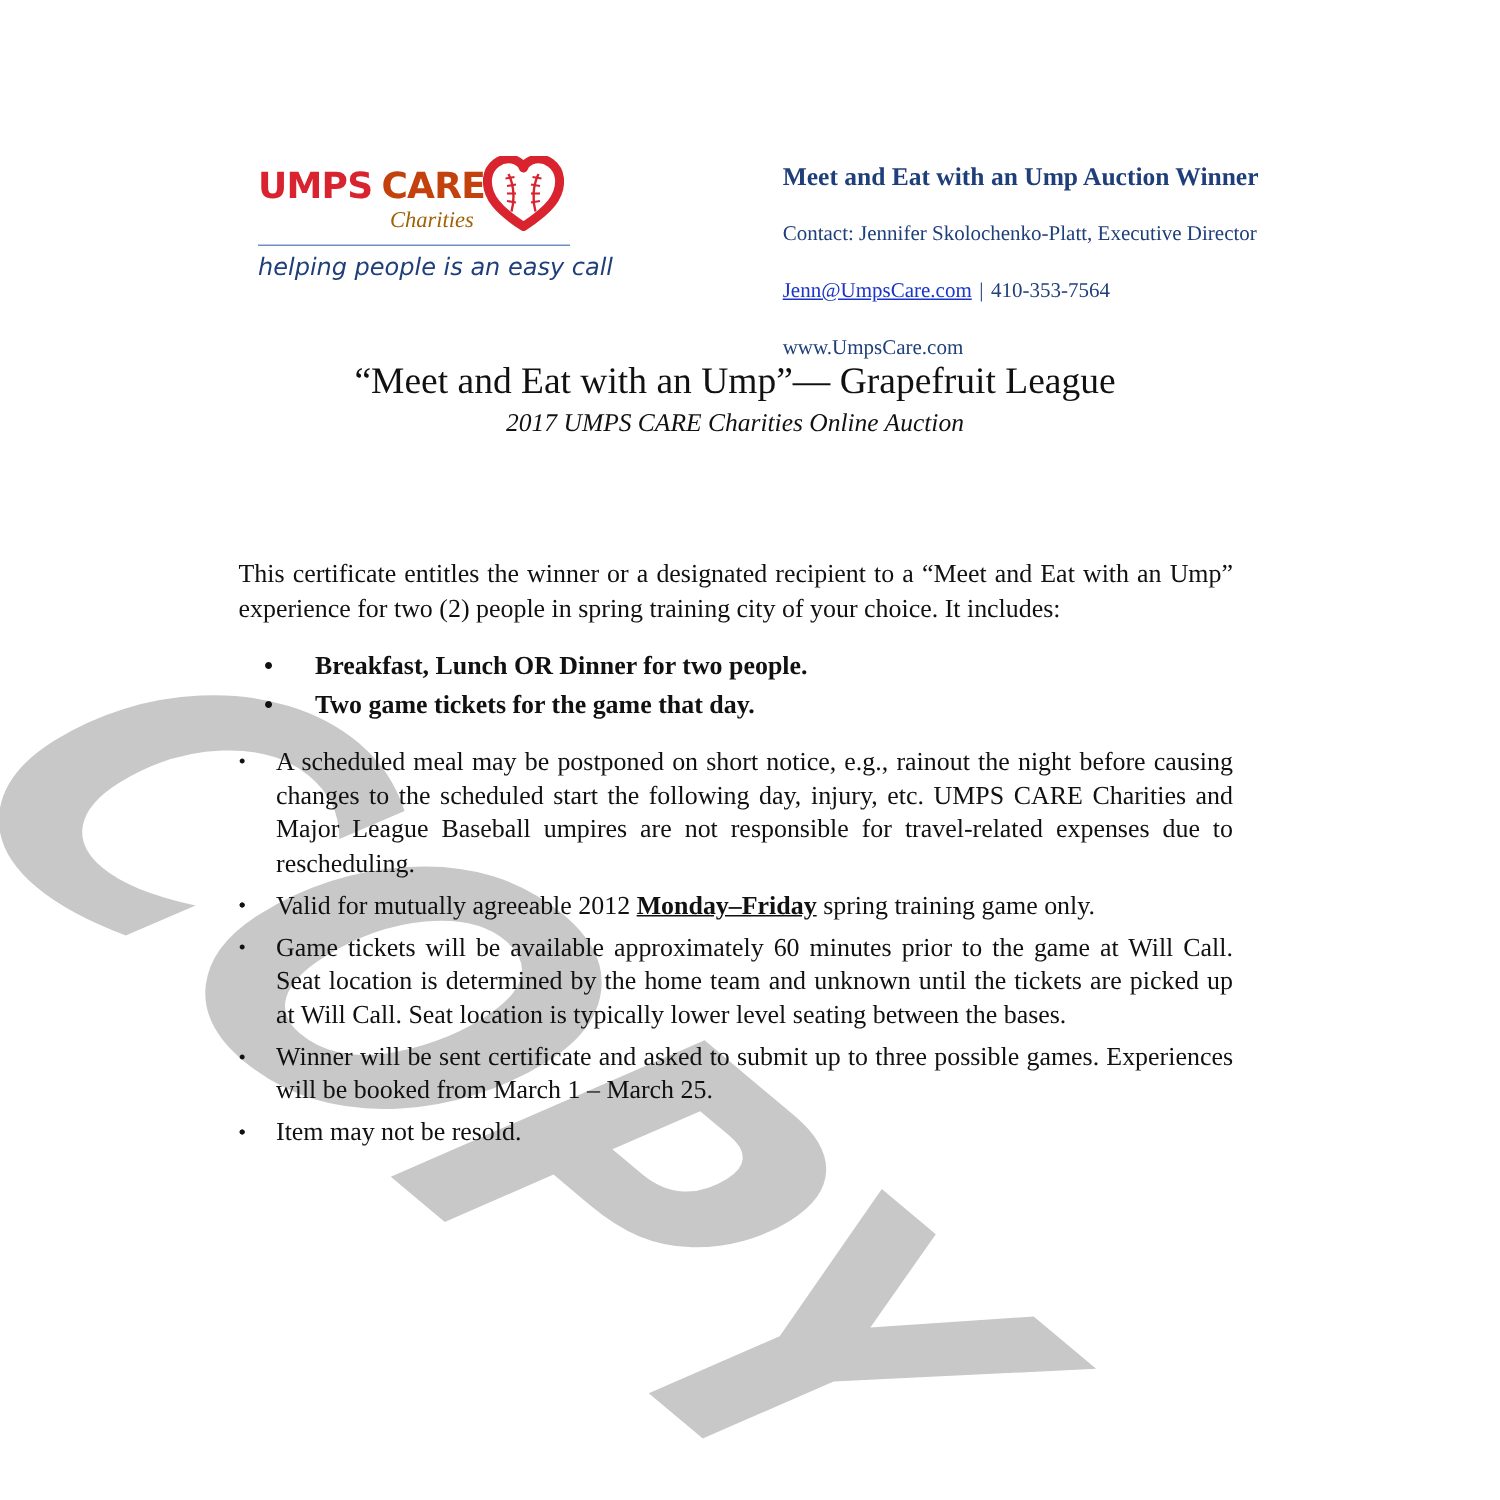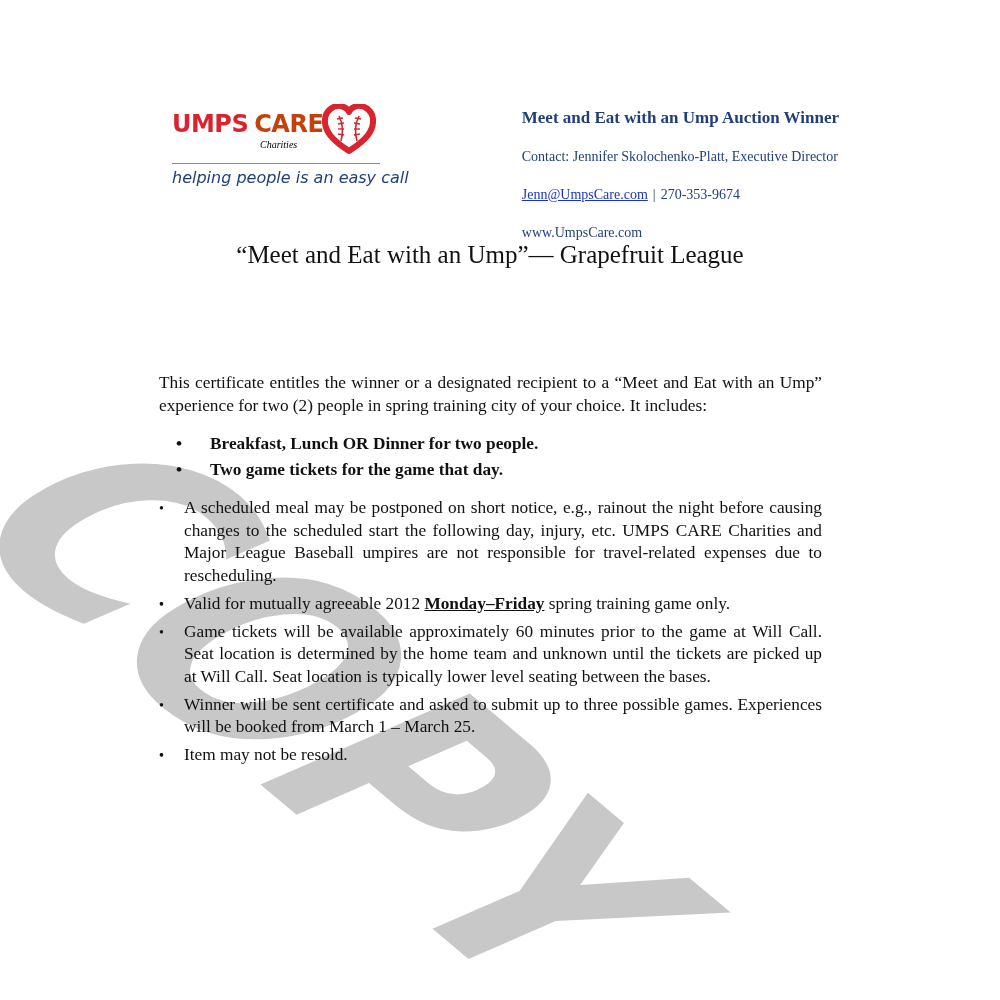--- a/index.html
+++ b/index.html
@@ -60,22 +60,22 @@
       white-space: nowrap;
     }
     .logo-umps { color: #d9232e; }
     .logo-care { color: #c2410c; margin-left: 6px; }
     .logo-charities {
       position: absolute;
       left: 88px;
       top: 35px;
       font-family: "Liberation Serif", serif;
       font-style: italic;
-      font-size: 10px;
-      color: #000000;
+      font-size: 15px;
+      color: #a16207;
     }
     .logo-heart {
       position: absolute;
       left: 150px;
       top: 0px;
       width: 54px;
       height: 50px;
     }
     .logo-rule {
       position: absolute;
@@ -225,27 +225,28 @@
       </g>
     </svg>
     <div class="logo-rule"></div>
     <div class="logo-tagline">helping people is an easy call</div>
   </div>
 
   <div class="contact">
     <div class="contact-title">Meet and Eat with an Ump Auction Winner</div>
     <div class="contact-line">Contact: Jennifer Skolochenko-Platt, Executive Director</div>
     <div class="contact-line">
-      <span class="contact-email">Jenn@UmpsCare.com</span><span class="contact-sep">|</span><span>270-353-9674</span>
+      <span class="contact-email">Jenn@UmpsCare.com</span><span class="contact-sep">|</span><span>410-353-7564</span>
     </div>
     <div class="contact-line">www.UmpsCare.com</div>
   </div>
 
   <div class="title-block">
     <div class="title-line">“Meet and Eat with an Ump”— Grapefruit League</div>
+    <div class="subtitle">2017 UMPS CARE Charities Online Auction</div>
   </div>
 
   <div class="body-text">
     <p class="intro">This certificate entitles the winner or a designated recipient to a “Meet and Eat with an Ump” experience for two (2) people in spring training city of your choice.  It includes:</p>
 
     <ul class="includes">
       <li>
         <span class="bul">•</span>
         <span>Breakfast, Lunch OR Dinner for two people.</span>
       </li>

